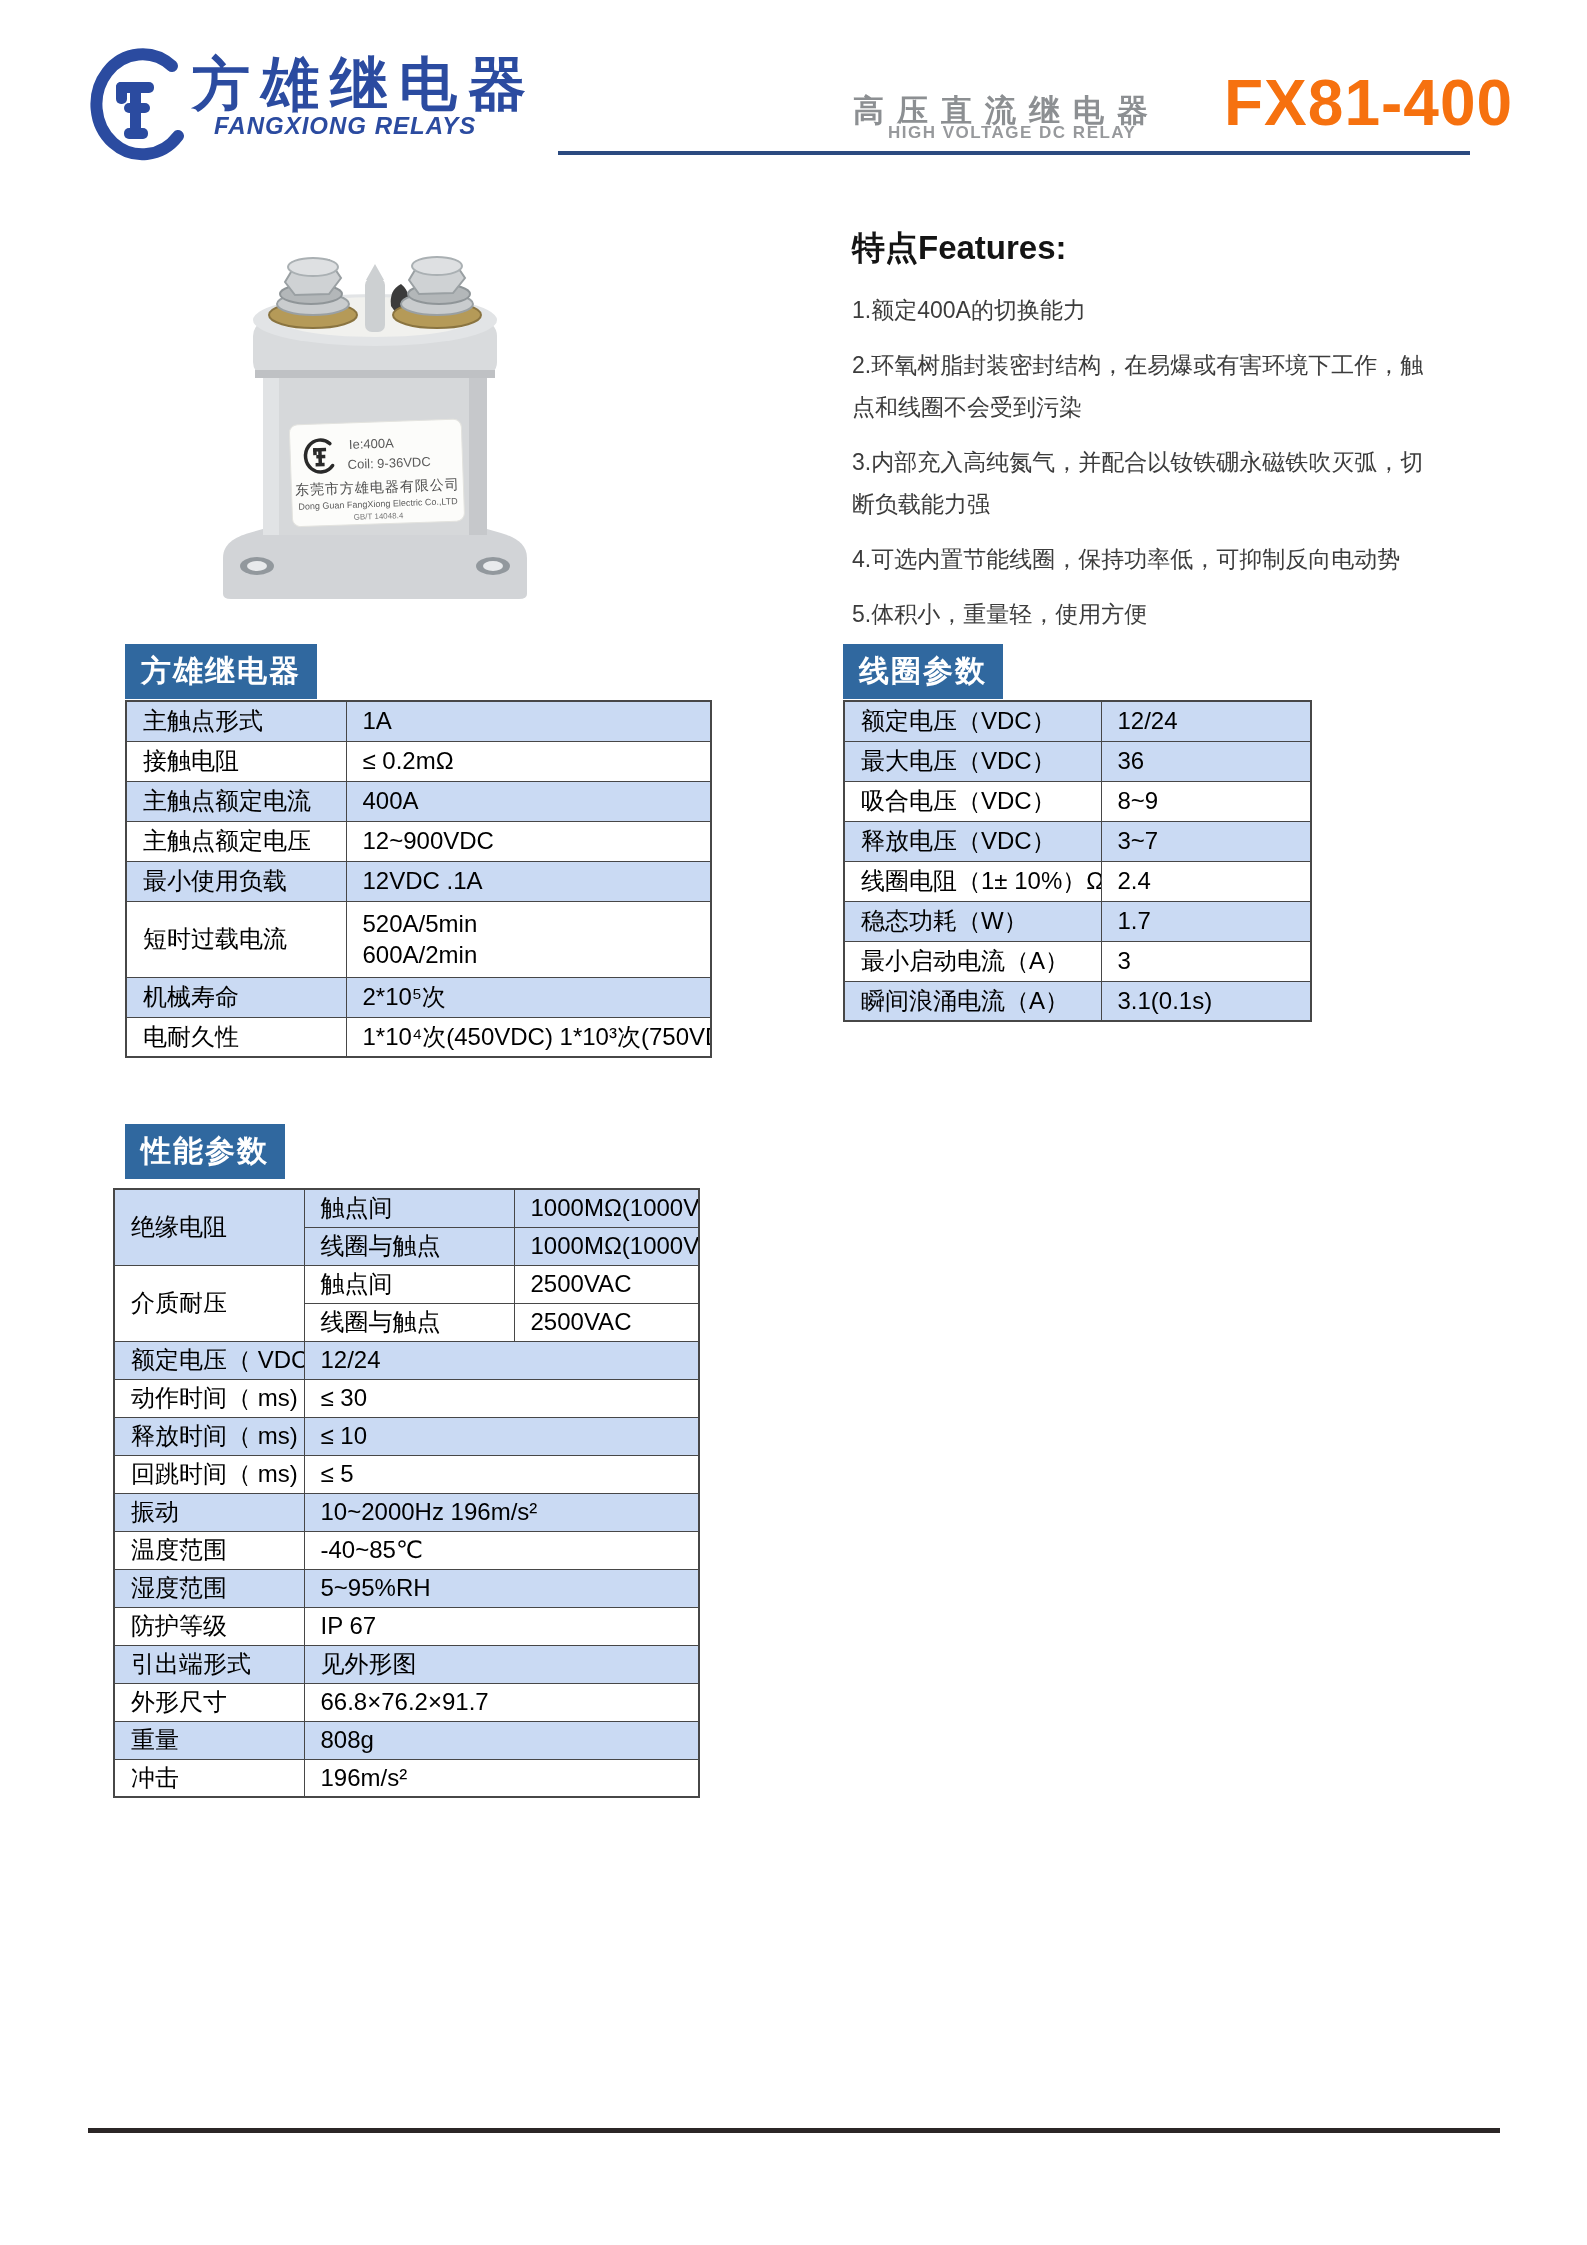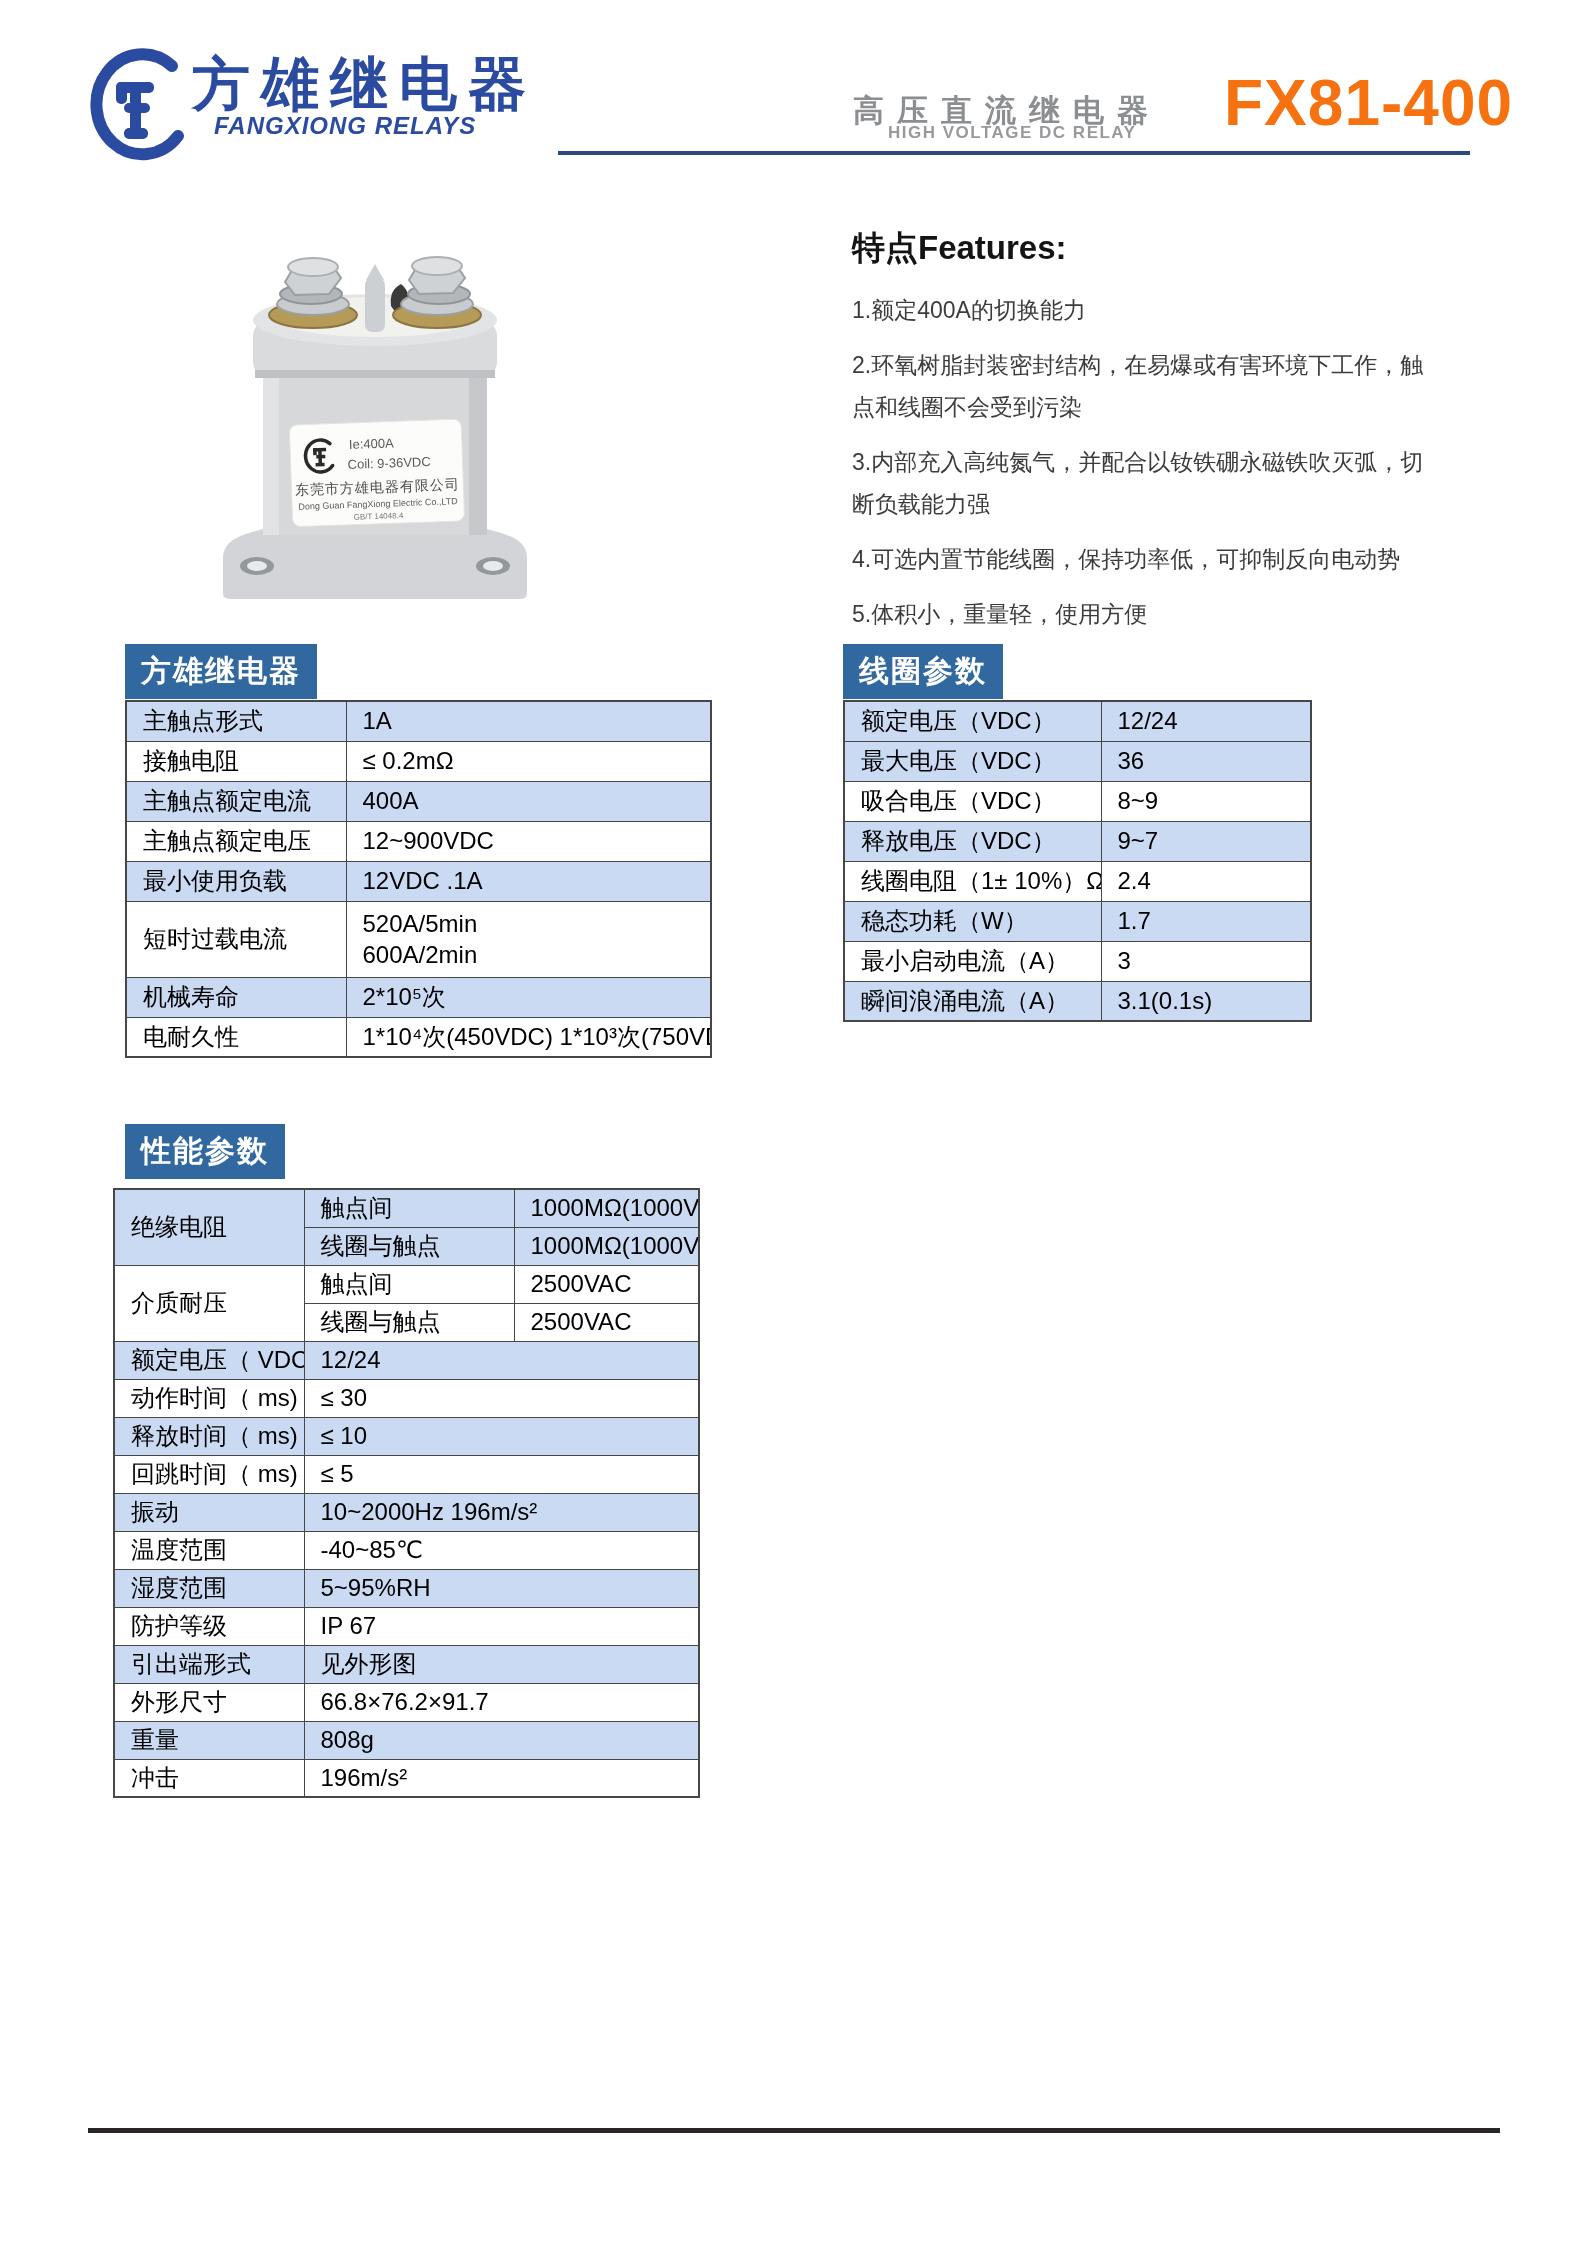--- a/index.html
+++ b/index.html
@@ -227,21 +227,21 @@
     <tr class="lb">
       <td>最大电压（VDC）</td>
       <td>36</td>
     </tr>
     <tr>
       <td>吸合电压（VDC）</td>
       <td>8~9</td>
     </tr>
     <tr class="lb">
       <td>释放电压（VDC）</td>
-      <td>9~7</td>
+      <td>3~7</td>
     </tr>
     <tr>
       <td>线圈电阻（1± 10%）Ω</td>
       <td>2.4</td>
     </tr>
     <tr class="lb">
       <td>稳态功耗（W）</td>
       <td>1.7</td>
     </tr>
     <tr>

